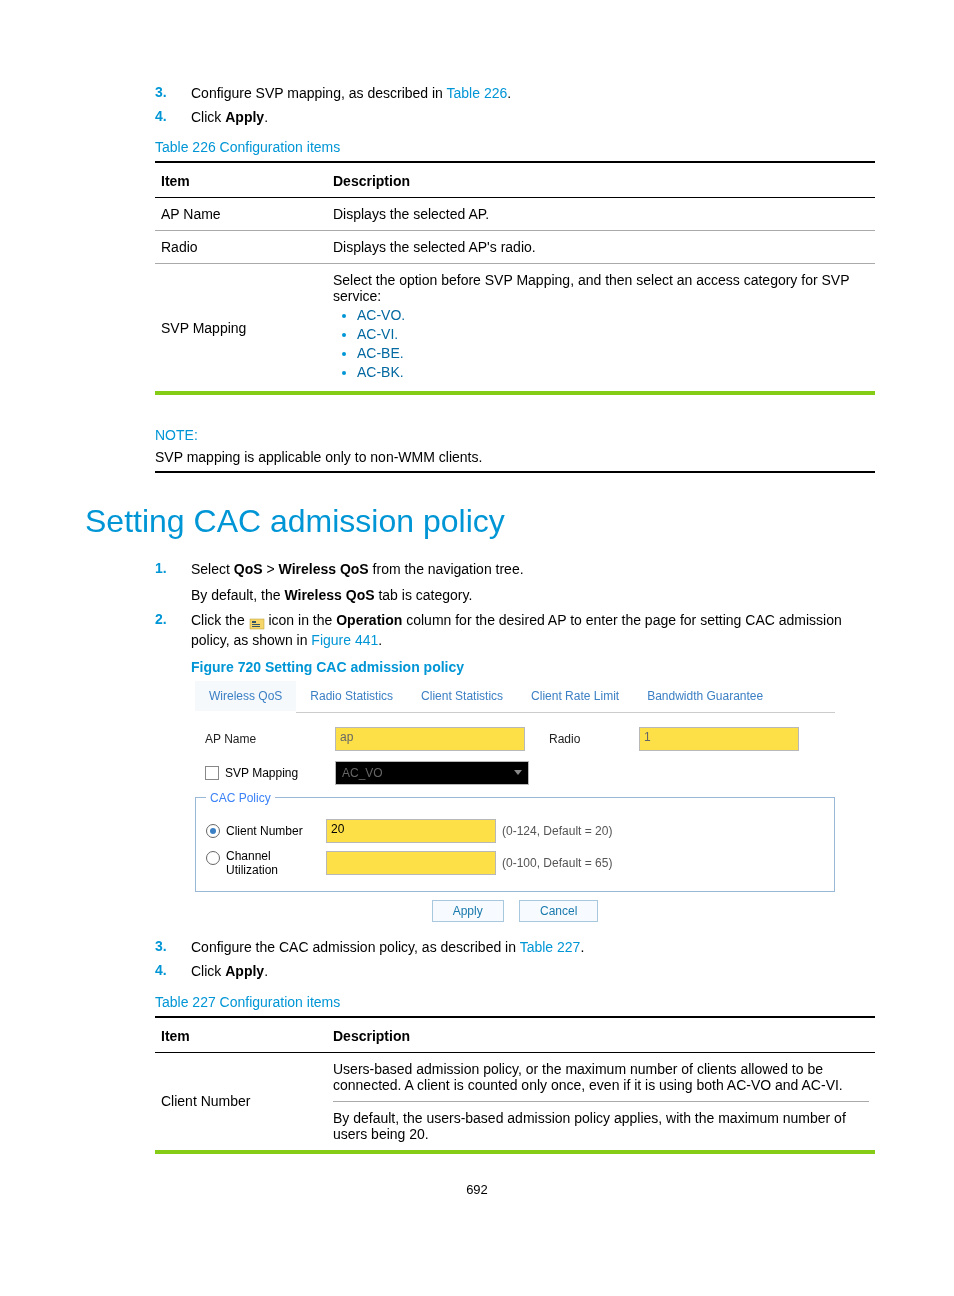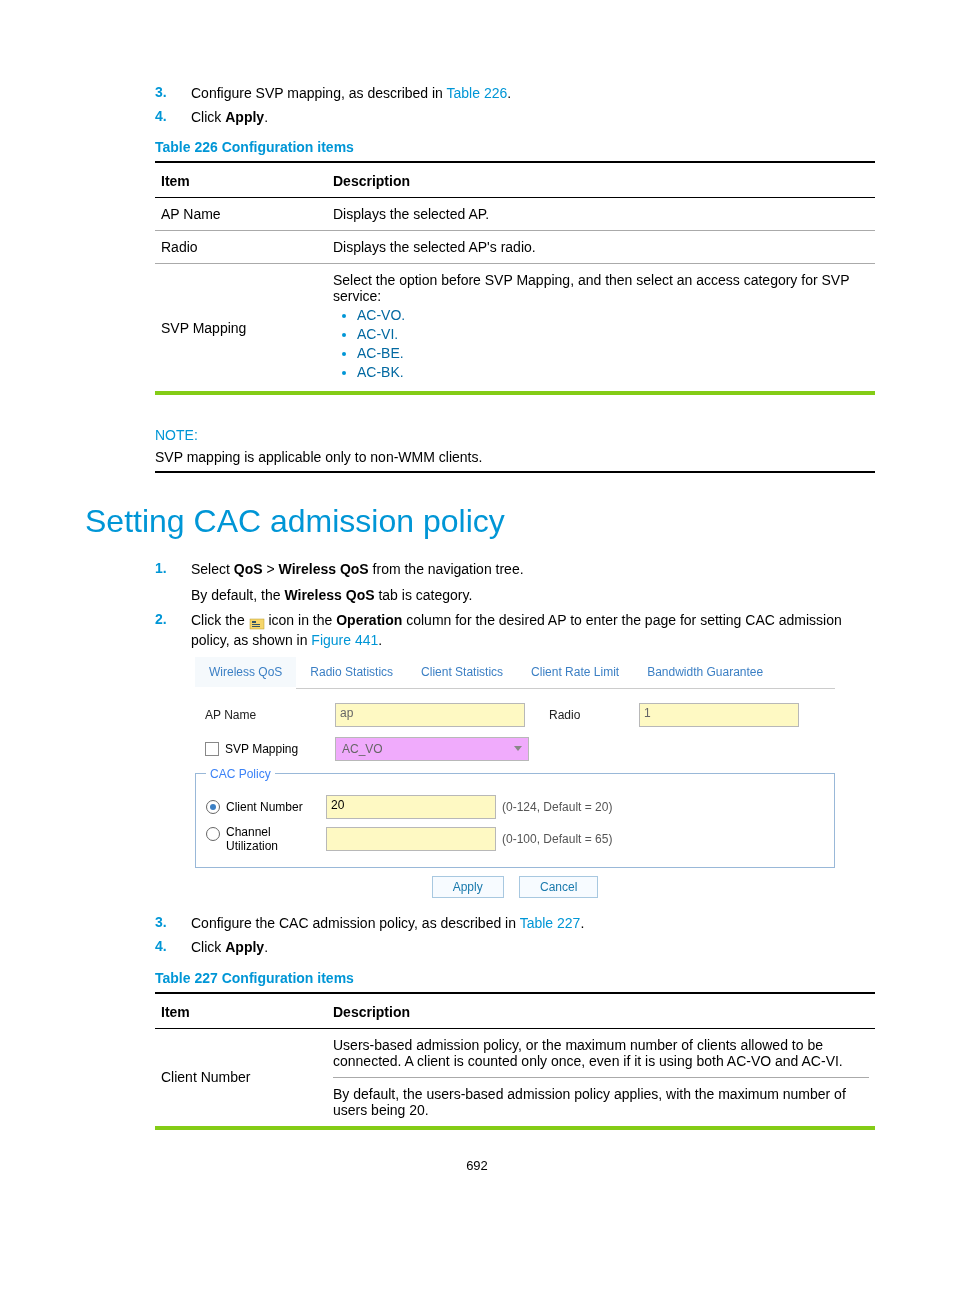--- a/index.html
+++ b/index.html
@@ -29,21 +29,21 @@
       line-height: 1.4;
     }
     .bold {
       font-weight: bold;
     }
     .link {
       color: #0096d6;
     }
     .table-caption {
       color: #0096d6;
-      font-weight: bold;
+      font-weight: normal;
       margin: 12px 0 6px 70px;
       font-size: 14px;
     }
     .figure-caption {
       color: #0096d6;
       font-weight: bold;
       margin: 8px 0 6px 106px;
       font-size: 14px;
     }
     .tbl {
@@ -134,25 +134,25 @@
     .form-row label {
       color: #222;
     }
     .text-input {
       border: 1px solid #b8b8b8;
       padding: 2px 4px;
       height: 18px;
       font-family: inherit;
       font-size: 12px;
       color: #666;
-      background: #fef9c3;
+      background: #fde047;
     }
     .select {
       border: 1px solid #b8b8b8;
-      background: #f0abfc;
+      background: #000000;
       height: 22px;
       display: inline-flex;
       align-items: center;
       justify-content: space-between;
       padding: 0 6px;
       color: #666;
       font-size: 12px;
     }
     .tri-down {
       width: 0; height: 0;
@@ -304,20 +304,21 @@
         <svg viewBox="0 0 16 12" width="16" height="12">
             <rect x="1" y="1" width="14" height="10" fill="#f6d66b" stroke="#b89a2f" stroke-width="0.5"></rect>
             <rect x="3" y="3" width="4" height="2" fill="#356"></rect>
             <rect x="3" y="6" width="8" height="1" fill="#356"></rect>
             <rect x="3" y="8" width="8" height="1" fill="#356"></rect>
           </svg>
       </span><span> icon in the </span><span class="bold">Operation</span><span> column for the desired AP to enter the page for setting CAC admission policy, as shown in </span><span class="link">Figure 441</span><span>.</span>
     </div>
   </div>
 
+  <div class="figure-caption">Figure 720 Setting CAC admission policy</div>
 
   <div class="figure-box">
     <div class="tabs">
       <div class="tab active">Wireless QoS</div>
       <div class="tab inactive">Radio Statistics</div>
       <div class="tab inactive">Client Statistics</div>
       <div class="tab inactive">Client Rate Limit</div>
       <div class="tab inactive">Bandwidth Guarantee</div>
     </div>
 

